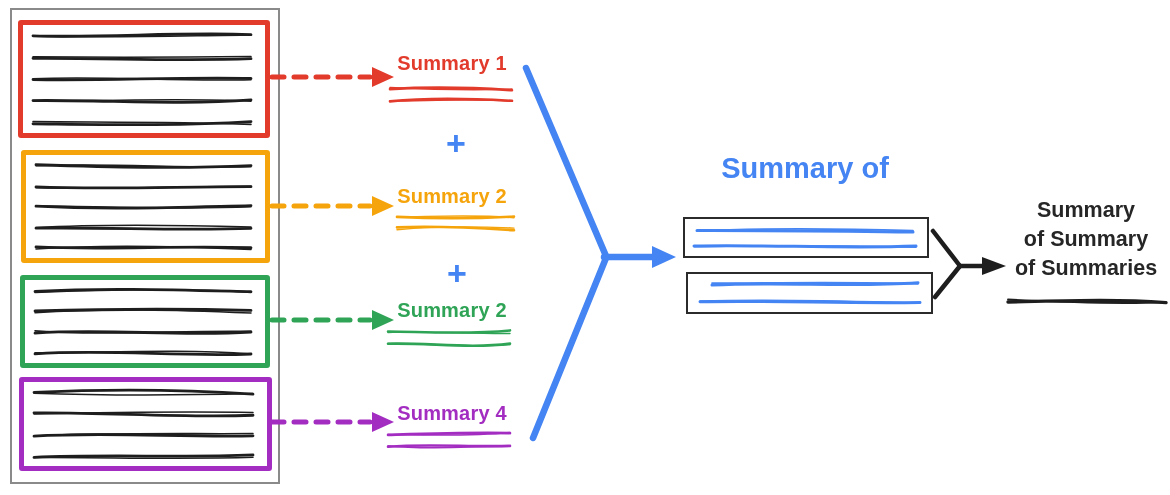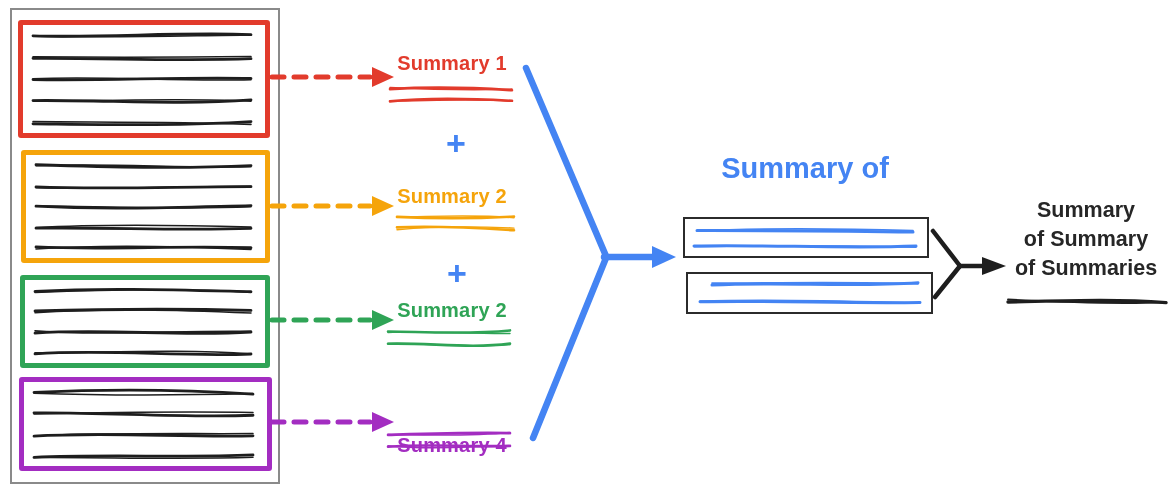--- a/index.html
+++ b/index.html
@@ -19,21 +19,21 @@
 
   
   #strokes{position:absolute;left:0;top:0;}
 
   
   .sumlabel{position:absolute;width:130px;text-align:center;
             font-size:20px;font-weight:600;letter-spacing:.2px;white-space:nowrap;}
   #sl0{left:387px;top:52px;}
   #sl1{left:387px;top:185px;}
   #sl2{left:387px;top:299px;}
-  #sl3{left:387px;top:402px;margin-top:32px;}
+  #sl3{left:387px;top:402px;}
 
   .plus{position:absolute;width:36px;text-align:center;
         font-size:34px;font-weight:700;line-height:40px;}
   #plus0{left:438px;top:123px;}
   #plus1{left:439px;top:253px;}
 
   
   .sos-title{position:absolute;left:695px;top:146px;width:220px;text-align:center;
              font-size:29px;font-weight:700;line-height:44px;}
   .sos-title span{display:block;}

